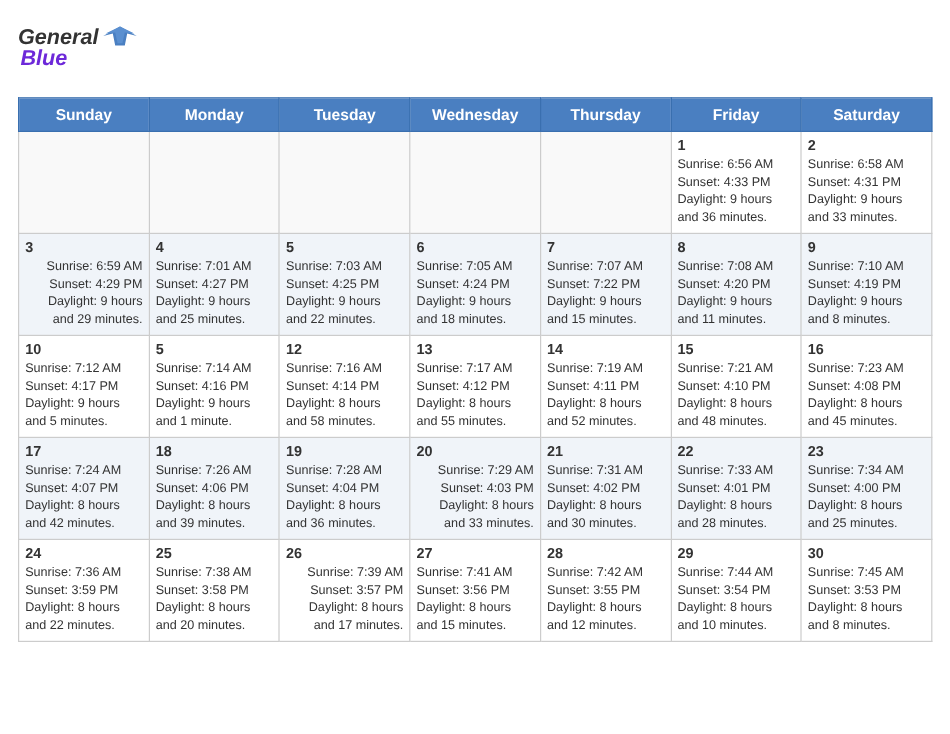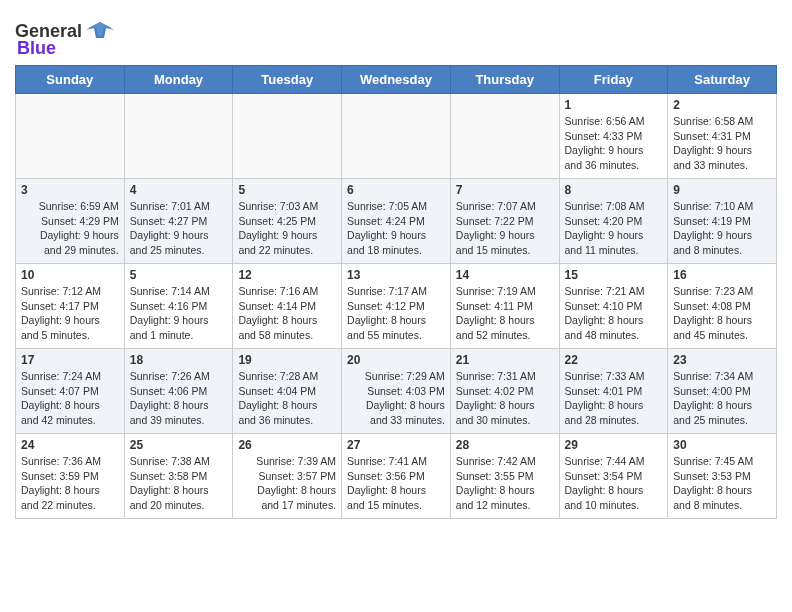--- a/index.html
+++ b/index.html
@@ -7,21 +7,22 @@
       font-family: Arial, sans-serif;
       background: #fff;
       width: 792px;
       min-height: 612px;
       padding: 15px;
     }
     .header-area {
       display: flex;
       justify-content: space-between;
       align-items: flex-start;
-      margin-bottom: 6px;
+      margin-bottom: 22px;
+      font-style: italic;
     }
     .logo {
       display: flex;
       flex-direction: column;
       align-items: flex-start;
       margin-top: 5px;
     }
     .title-area {
       text-align: right;
     }

